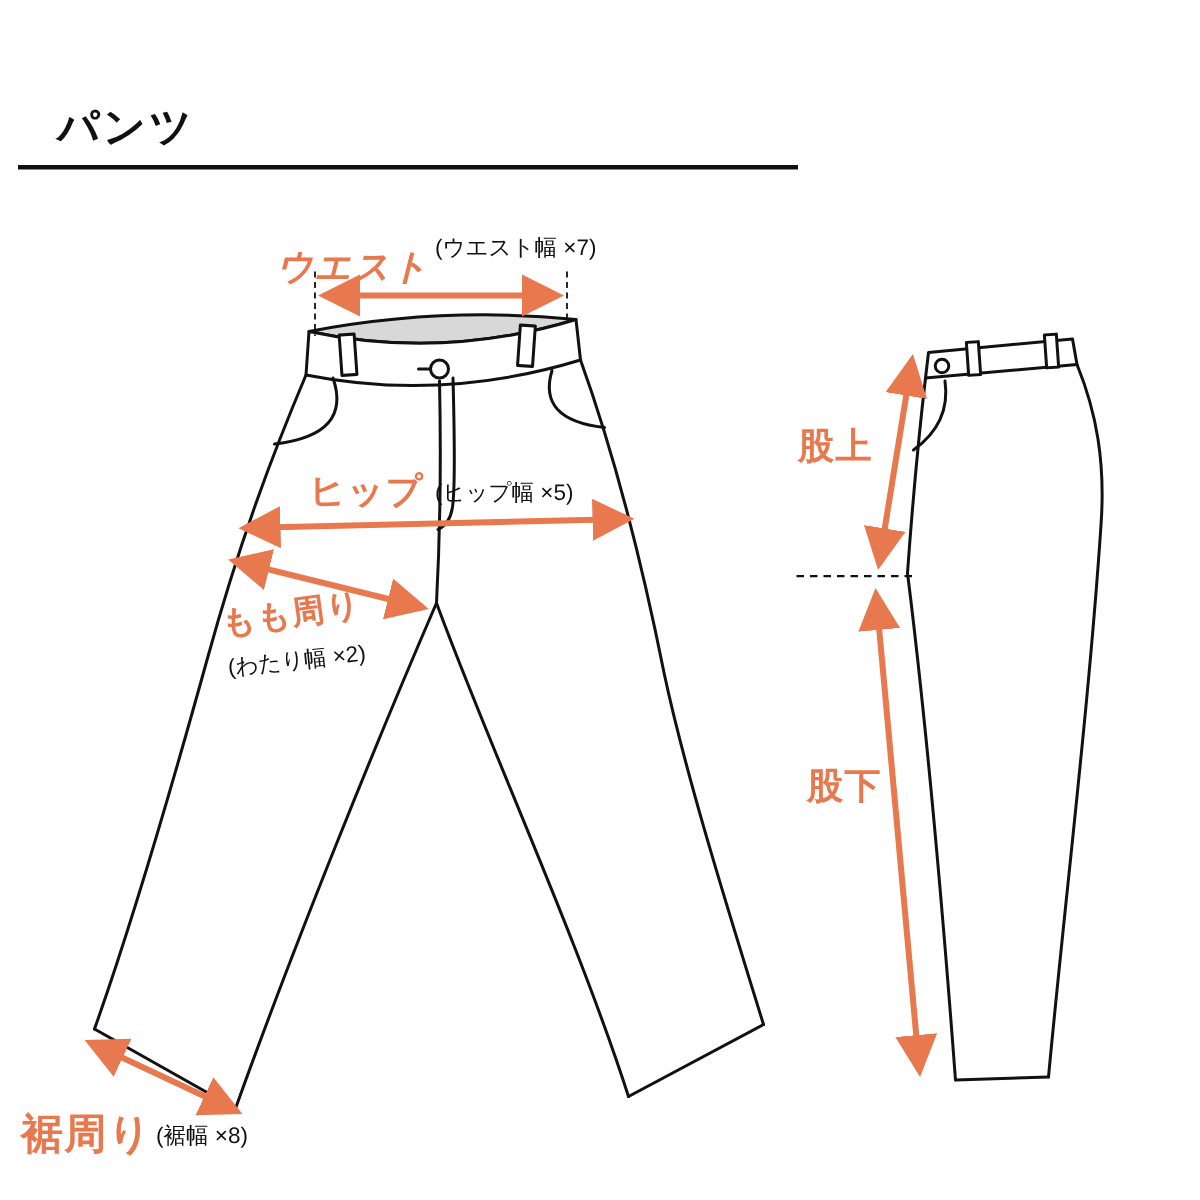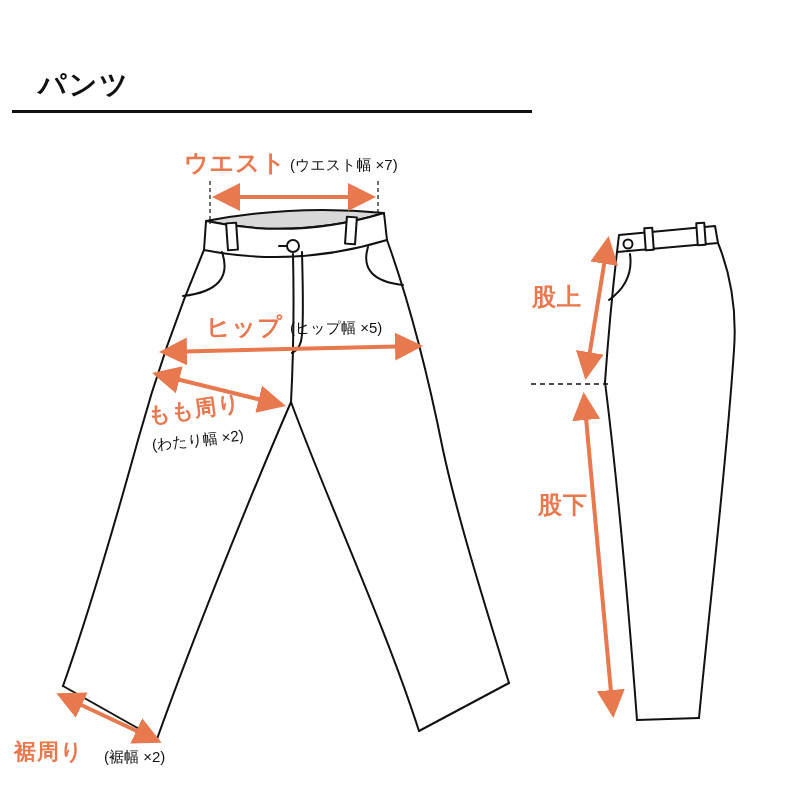--- a/index.html
+++ b/index.html
@@ -46,32 +46,32 @@
     color: #E8784E;
     font-weight: bold;
     font-size: 24px;
     letter-spacing: 1px;
   }
   .label-sub {
     color: #111111;
     font-size: 15px;
     font-weight: normal;
   }
-  .waist-main  { left: 184px; top: 107px; }
+  .waist-main  { left: 184px; top: 122px; font-style: italic; }
   .waist-sub   { left: 290px; top: 116px; }
   .hip-main    { left: 206px; top: 271px; }
   .hip-sub     { left: 290px; top: 279px; }
   .thigh-main  { left: 148px; top: 361px; font-size: 22px;
                  transform: rotate(-8deg); transform-origin: left center; }
   .thigh-sub   { left: 152px; top: 396px;
                  transform: rotate(-6deg); transform-origin: left center; }
-  .hem-main    { left: 14px;  top: 697px; font-size: 22px; }
+  .hem-main    { left: 14px;  top: 697px; font-size: 28px; }
   .hem-sub     { left: 104px; top: 708px; }
   .rise-main   { left: 532px; top: 241px; font-family: Liberation Mono, monospace; }
-  .inseam-main { left: 538px; top: 449px; }
+  .inseam-main { left: 538px; top: 468px; }
 </style>
 </head>
 <body>
 
 <div class="stage">
 
   <svg width="800" height="800" viewBox="0 0 800 800">
     <defs>
       <marker id="ah" markerWidth="8" markerHeight="8" refX="6" refY="3.5" orient="auto-start-reverse" markerUnits="strokeWidth">
         <path d="M0,0 L7,3.5 L0,7 Z" fill="#E8784E"></path>
@@ -147,19 +147,19 @@
   <div class="label label-main waist-main">ウエスト</div>
   <div class="label label-sub waist-sub">(ウエスト幅 ×7)</div>
 
   <div class="label label-main hip-main">ヒップ</div>
   <div class="label label-sub hip-sub">(ヒップ幅 ×5)</div>
 
   <div class="label label-main thigh-main">もも周り</div>
   <div class="label label-sub thigh-sub">(わたり幅 ×2)</div>
 
   <div class="label label-main hem-main">裾周り</div>
-  <div class="label label-sub hem-sub">(裾幅 ×2)</div>
+  <div class="label label-sub hem-sub">(裾幅 ×8)</div>
 
   <div class="label label-main rise-main">股上</div>
 
   <div class="label label-main inseam-main">股下</div>
 
 </div>
 
 </body></html>

